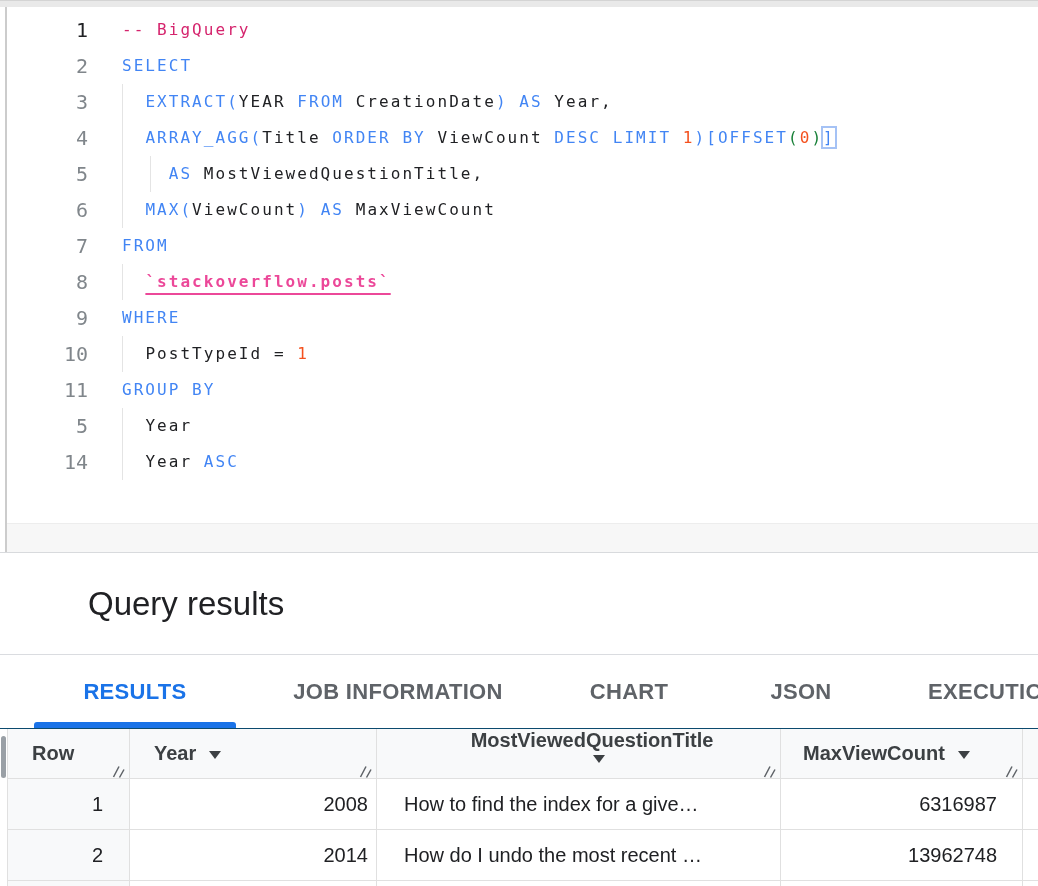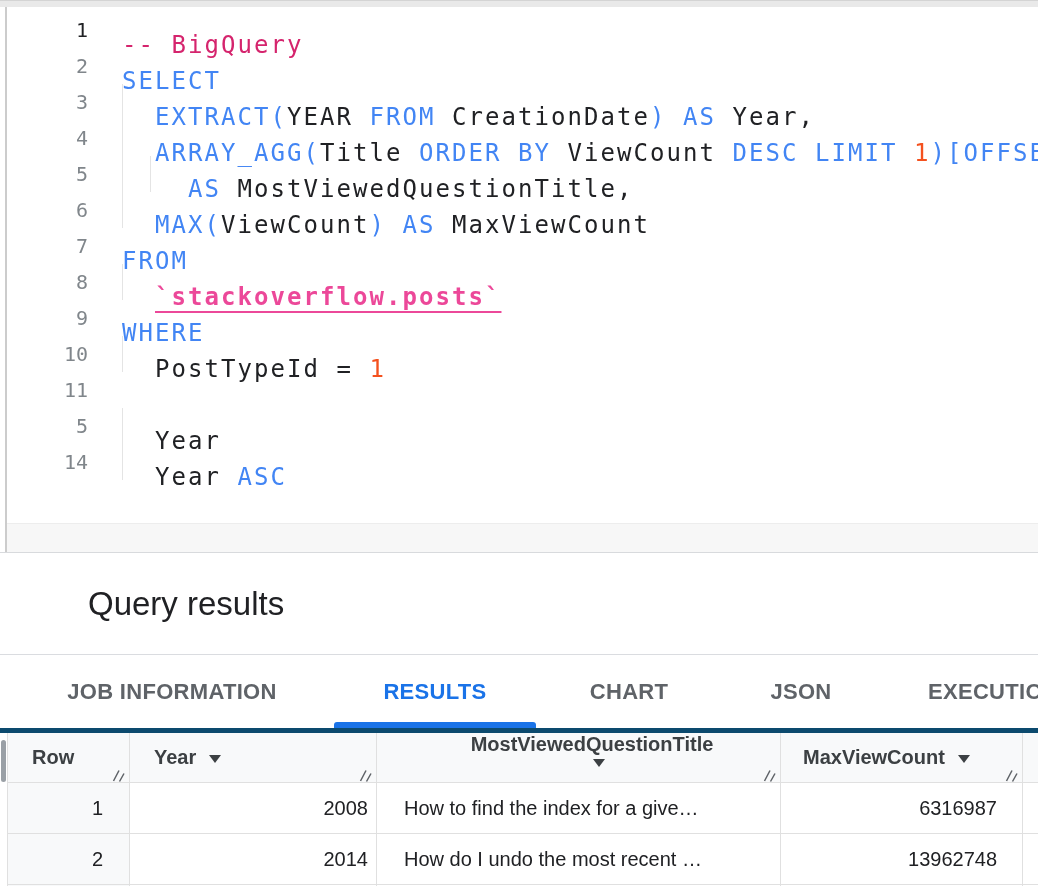--- a/index.html
+++ b/index.html
@@ -9,22 +9,22 @@
   }
   
   .top-strip{position:absolute;left:0;top:0;width:1038px;height:7px;background:#e9e9e9;border-top:1px solid #d4d4d4;box-sizing:border-box;}
   .splitter{position:absolute;left:5px;top:7px;width:2px;height:545px;background:#cccccc;}
   .editor{position:absolute;left:7px;top:7px;right:0;height:516px;background:#ffffff;overflow:hidden;padding-top:5px;box-sizing:border-box;}
   .cl{position:relative;height:36px;line-height:36px;white-space:pre;}
   .ln{display:inline-block;width:81px;text-align:right;color:#80868b;
       font-family:"DejaVu Sans Mono","Liberation Mono",monospace;font-size:20px;}
   .ln.active{color:#202124;}
   .guide{position:absolute;top:0;bottom:0;width:1px;background:#e4e4e4;}
-  .code{position:absolute;left:115px;top:15px;font-family:"DejaVu Sans Mono","Liberation Mono",monospace;
-        font-size:24px;letter-spacing:2.05px;color:#202124;}
+  .code{position:absolute;left:115px;top:0;font-family:"DejaVu Sans Mono","Liberation Mono",monospace;
+        font-size:16px;letter-spacing:2.05px;color:#202124;}
   .tk.kw{color:#4285F4;}
   .tk.comment{color:#D5246D;}
   .tk.num{color:#F4511E;}
   .tk.green{color:#188038;}
   .tk.id{color:#202124;}
   .tk.tableref{color:#ec4899;text-decoration:underline;text-decoration-thickness:2px;text-underline-offset:6px;font-weight:bold;}
   .tk.bm{outline:2px solid #a5c2f5;}
   .editor-bottom-strip{position:absolute;left:7px;right:0;top:523px;height:29px;background:#f7f7f7;border-top:1px solid #ededed;box-sizing:border-box;}
   .main-divider{position:absolute;left:0;right:0;top:552px;height:1px;background:#d8dadd;}
   
@@ -32,21 +32,21 @@
   .qr-title{padding-left:88px;font-size:33px;font-weight:400;color:#202124;}
   
   .tabs{position:absolute;left:0;right:0;top:656px;height:72px;display:flex;align-items:stretch;padding-left:34px;box-sizing:border-box;overflow:hidden;}
   .tab{position:relative;display:flex;align-items:center;justify-content:center;margin-right:24px;flex:none;cursor:pointer;}
   .tab0{width:276px;} .tab1{width:202px;} .tab2{width:138px;} .tab3{width:158px;}
   .tab4{width:400px;justify-content:flex-start;padding-left:24px;box-sizing:border-box;}
   .tab-label{font-size:22px;font-weight:700;letter-spacing:.3px;color:#5f6368;white-space:nowrap;}
   .tab.active .tab-label{color:#1A73E8;}
   .tab.active::after{content:"";position:absolute;left:0;right:0;bottom:0;height:6px;background:#1A73E8;border-radius:3px 3px 0 0;}
   
-  .table-area{position:absolute;left:0;right:0;top:728px;bottom:0;border-top:5px solid #0c4a6e;box-sizing:border-box;display:flex;overflow:hidden;}
+  .table-area{position:absolute;left:0;right:0;top:728px;bottom:0;border-top:1px solid #0c4a6e;box-sizing:border-box;display:flex;overflow:hidden;}
   .left-rail{width:7px;flex:none;border-right:1px solid #e0e0e0;position:relative;background:#ffffff;}
   .rail-thumb{position:absolute;left:1px;top:7px;width:5px;height:42px;background:#9aa0a6;border-radius:3px;}
   .grid{flex:1;display:grid;grid-template-columns:122px 247px 404px 242px 1fr;grid-template-rows:50px;grid-auto-rows:51px;}
   .th,.td{display:flex;align-items:center;border-bottom:1px solid #e0e0e0;border-right:1px solid #e0e0e0;box-sizing:border-box;position:relative;white-space:nowrap;overflow:hidden;}
   .th{background:#f8f9fa;font-size:20px;font-weight:700;color:#3c4043;}
   .td{background:#ffffff;font-size:20px;color:#202124;}
   .th.cf,.td.cf{border-right:none;}
   .th.cf{background:#f8f9fa;}
   .th.c0{padding-left:24px;}
   .th.c1{padding-left:24px;}
@@ -70,39 +70,39 @@
       <div class="cl"><span class="ln active">1</span><span class="code"><span class="tk comment">-- BigQuery</span></span></div>
       <div class="cl"><span class="ln">2</span><span class="code"><span class="tk kw">SELECT</span></span></div>
       <div class="cl"><span class="ln">3</span><span class="guide" style="left: 115px;"></span><span class="code"><span class="tk id">  </span><span class="tk kw">EXTRACT(</span><span class="tk id">YEAR</span><span class="tk id"> </span><span class="tk kw">FROM</span><span class="tk id"> </span><span class="tk id">CreationDate</span><span class="tk kw">)</span><span class="tk id"> </span><span class="tk kw">AS</span><span class="tk id"> </span><span class="tk id">Year,</span></span></div>
       <div class="cl"><span class="ln">4</span><span class="guide" style="left: 115px;"></span><span class="code"><span class="tk id">  </span><span class="tk kw">ARRAY_AGG(</span><span class="tk id">Title</span><span class="tk id"> </span><span class="tk kw">ORDER BY</span><span class="tk id"> </span><span class="tk id">ViewCount</span><span class="tk id"> </span><span class="tk kw">DESC LIMIT</span><span class="tk id"> </span><span class="tk num">1</span><span class="tk kw">)[</span><span class="tk kw">OFFSET</span><span class="tk green">(</span><span class="tk num">0</span><span class="tk green">)</span><span class="tk kw bm">]</span></span></div>
       <div class="cl"><span class="ln">5</span><span class="guide" style="left: 115px;"></span><span class="guide" style="left: 143.2px;"></span><span class="code"><span class="tk id">    </span><span class="tk kw">AS</span><span class="tk id"> </span><span class="tk id">MostViewedQuestionTitle,</span></span></div>
       <div class="cl"><span class="ln">6</span><span class="guide" style="left: 115px;"></span><span class="code"><span class="tk id">  </span><span class="tk kw">MAX(</span><span class="tk id">ViewCount</span><span class="tk kw">)</span><span class="tk id"> </span><span class="tk kw">AS</span><span class="tk id"> </span><span class="tk id">MaxViewCount</span></span></div>
       <div class="cl"><span class="ln">7</span><span class="code"><span class="tk kw">FROM</span></span></div>
       <div class="cl"><span class="ln">8</span><span class="guide" style="left: 115px;"></span><span class="code"><span class="tk id">  </span><span class="tk tableref">`stackoverflow.posts`</span></span></div>
       <div class="cl"><span class="ln">9</span><span class="code"><span class="tk kw">WHERE</span></span></div>
       <div class="cl"><span class="ln">10</span><span class="guide" style="left: 115px;"></span><span class="code"><span class="tk id">  </span><span class="tk id">PostTypeId = </span><span class="tk num">1</span></span></div>
-      <div class="cl"><span class="ln">11</span></div>
+      <div class="cl"><span class="ln">11</span><span class="code"><span class="tk kw">GROUP BY</span></span></div>
       <div class="cl"><span class="ln">5</span><span class="guide" style="left: 115px;"></span><span class="code"><span class="tk id">  </span><span class="tk id">Year</span></span></div>
       <div class="cl"><span class="ln">14</span><span class="guide" style="left: 115px;"></span><span class="code"><span class="tk id">  </span><span class="tk id">Year</span><span class="tk id"> </span><span class="tk kw">ASC</span></span></div>
     </div>
 </div>
 
 <div class="editor-bottom-strip"></div>
 <div class="main-divider"></div>
 
 <div class="qr-band">
   <div class="qr-title">Query results</div>
 </div>
 
 <div class="tabs" id="tabs">
+    <div class="tab tab1 active">
+      <span class="tab-label">RESULTS</span>
+    </div>
     <div class="tab tab0">
       <span class="tab-label">JOB INFORMATION</span>
-    </div>
-    <div class="tab tab1 active">
-      <span class="tab-label">RESULTS</span>
     </div>
     <div class="tab tab2">
       <span class="tab-label">CHART</span>
     </div>
     <div class="tab tab3">
       <span class="tab-label">JSON</span>
     </div>
     <div class="tab tab4">
       <span class="tab-label">EXECUTION DETAILS</span>
     </div>

